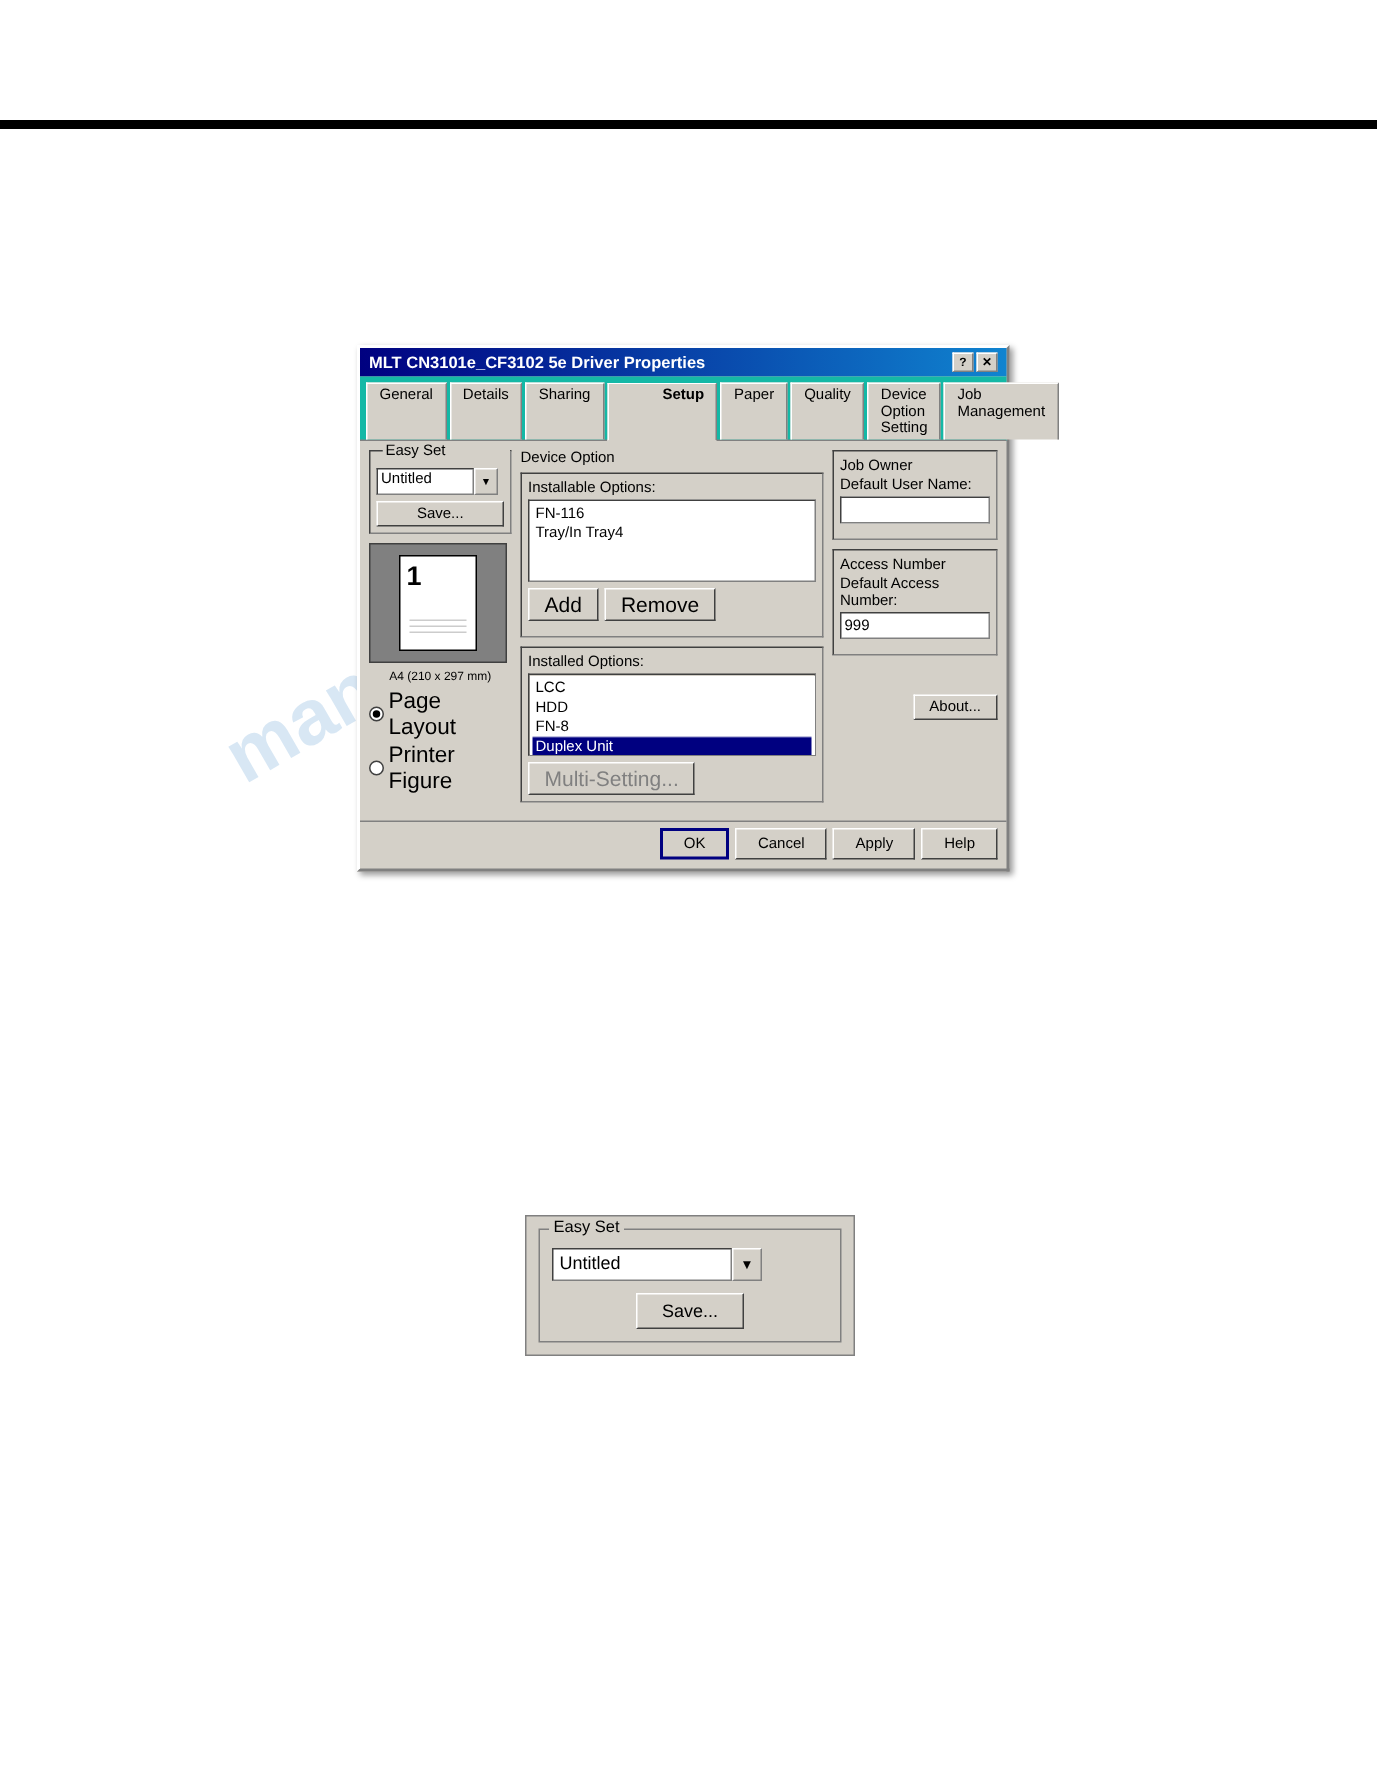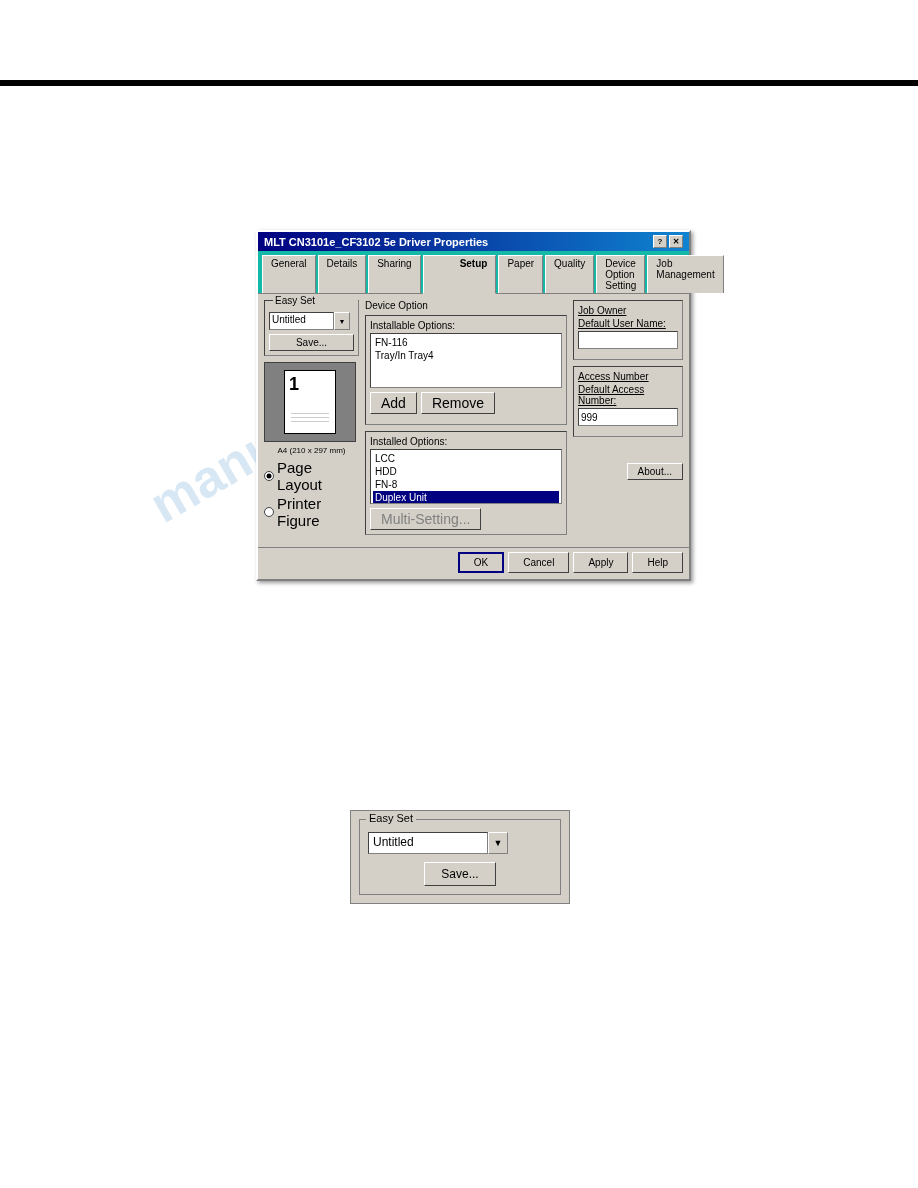--- a/index.html
+++ b/index.html
@@ -35,21 +35,21 @@
       font-weight: bold;
       white-space: nowrap;
       pointer-events: none;
       z-index: 0;
     }
 
     
     .dialog-window {
       position: absolute;
       top: 230px;
-      left: 256px;
+      left: 238px;
       width: 435px;
       background: #d4d0c8;
       border: 2px solid #808080;
       border-top: 2px solid #ffffff;
       border-left: 2px solid #ffffff;
       box-shadow: 2px 2px 4px rgba(0,0,0,0.4);
     }
 
     .dialog-titlebar {
       background: linear-gradient(to right, #000080, #1084d0);
@@ -334,21 +334,20 @@
     }
 
     .btn-small.disabled {
       color: #808080;
     }
 
     
     .right-panel {
       width: 110px;
       flex-shrink: 0;
-      text-decoration: underline;
     }
 
     .job-owner-group {
       border: 1px solid #808080;
       border-top: 1px solid #404040;
       border-left: 1px solid #404040;
       padding: 4px;
       margin-bottom: 6px;
     }
 

